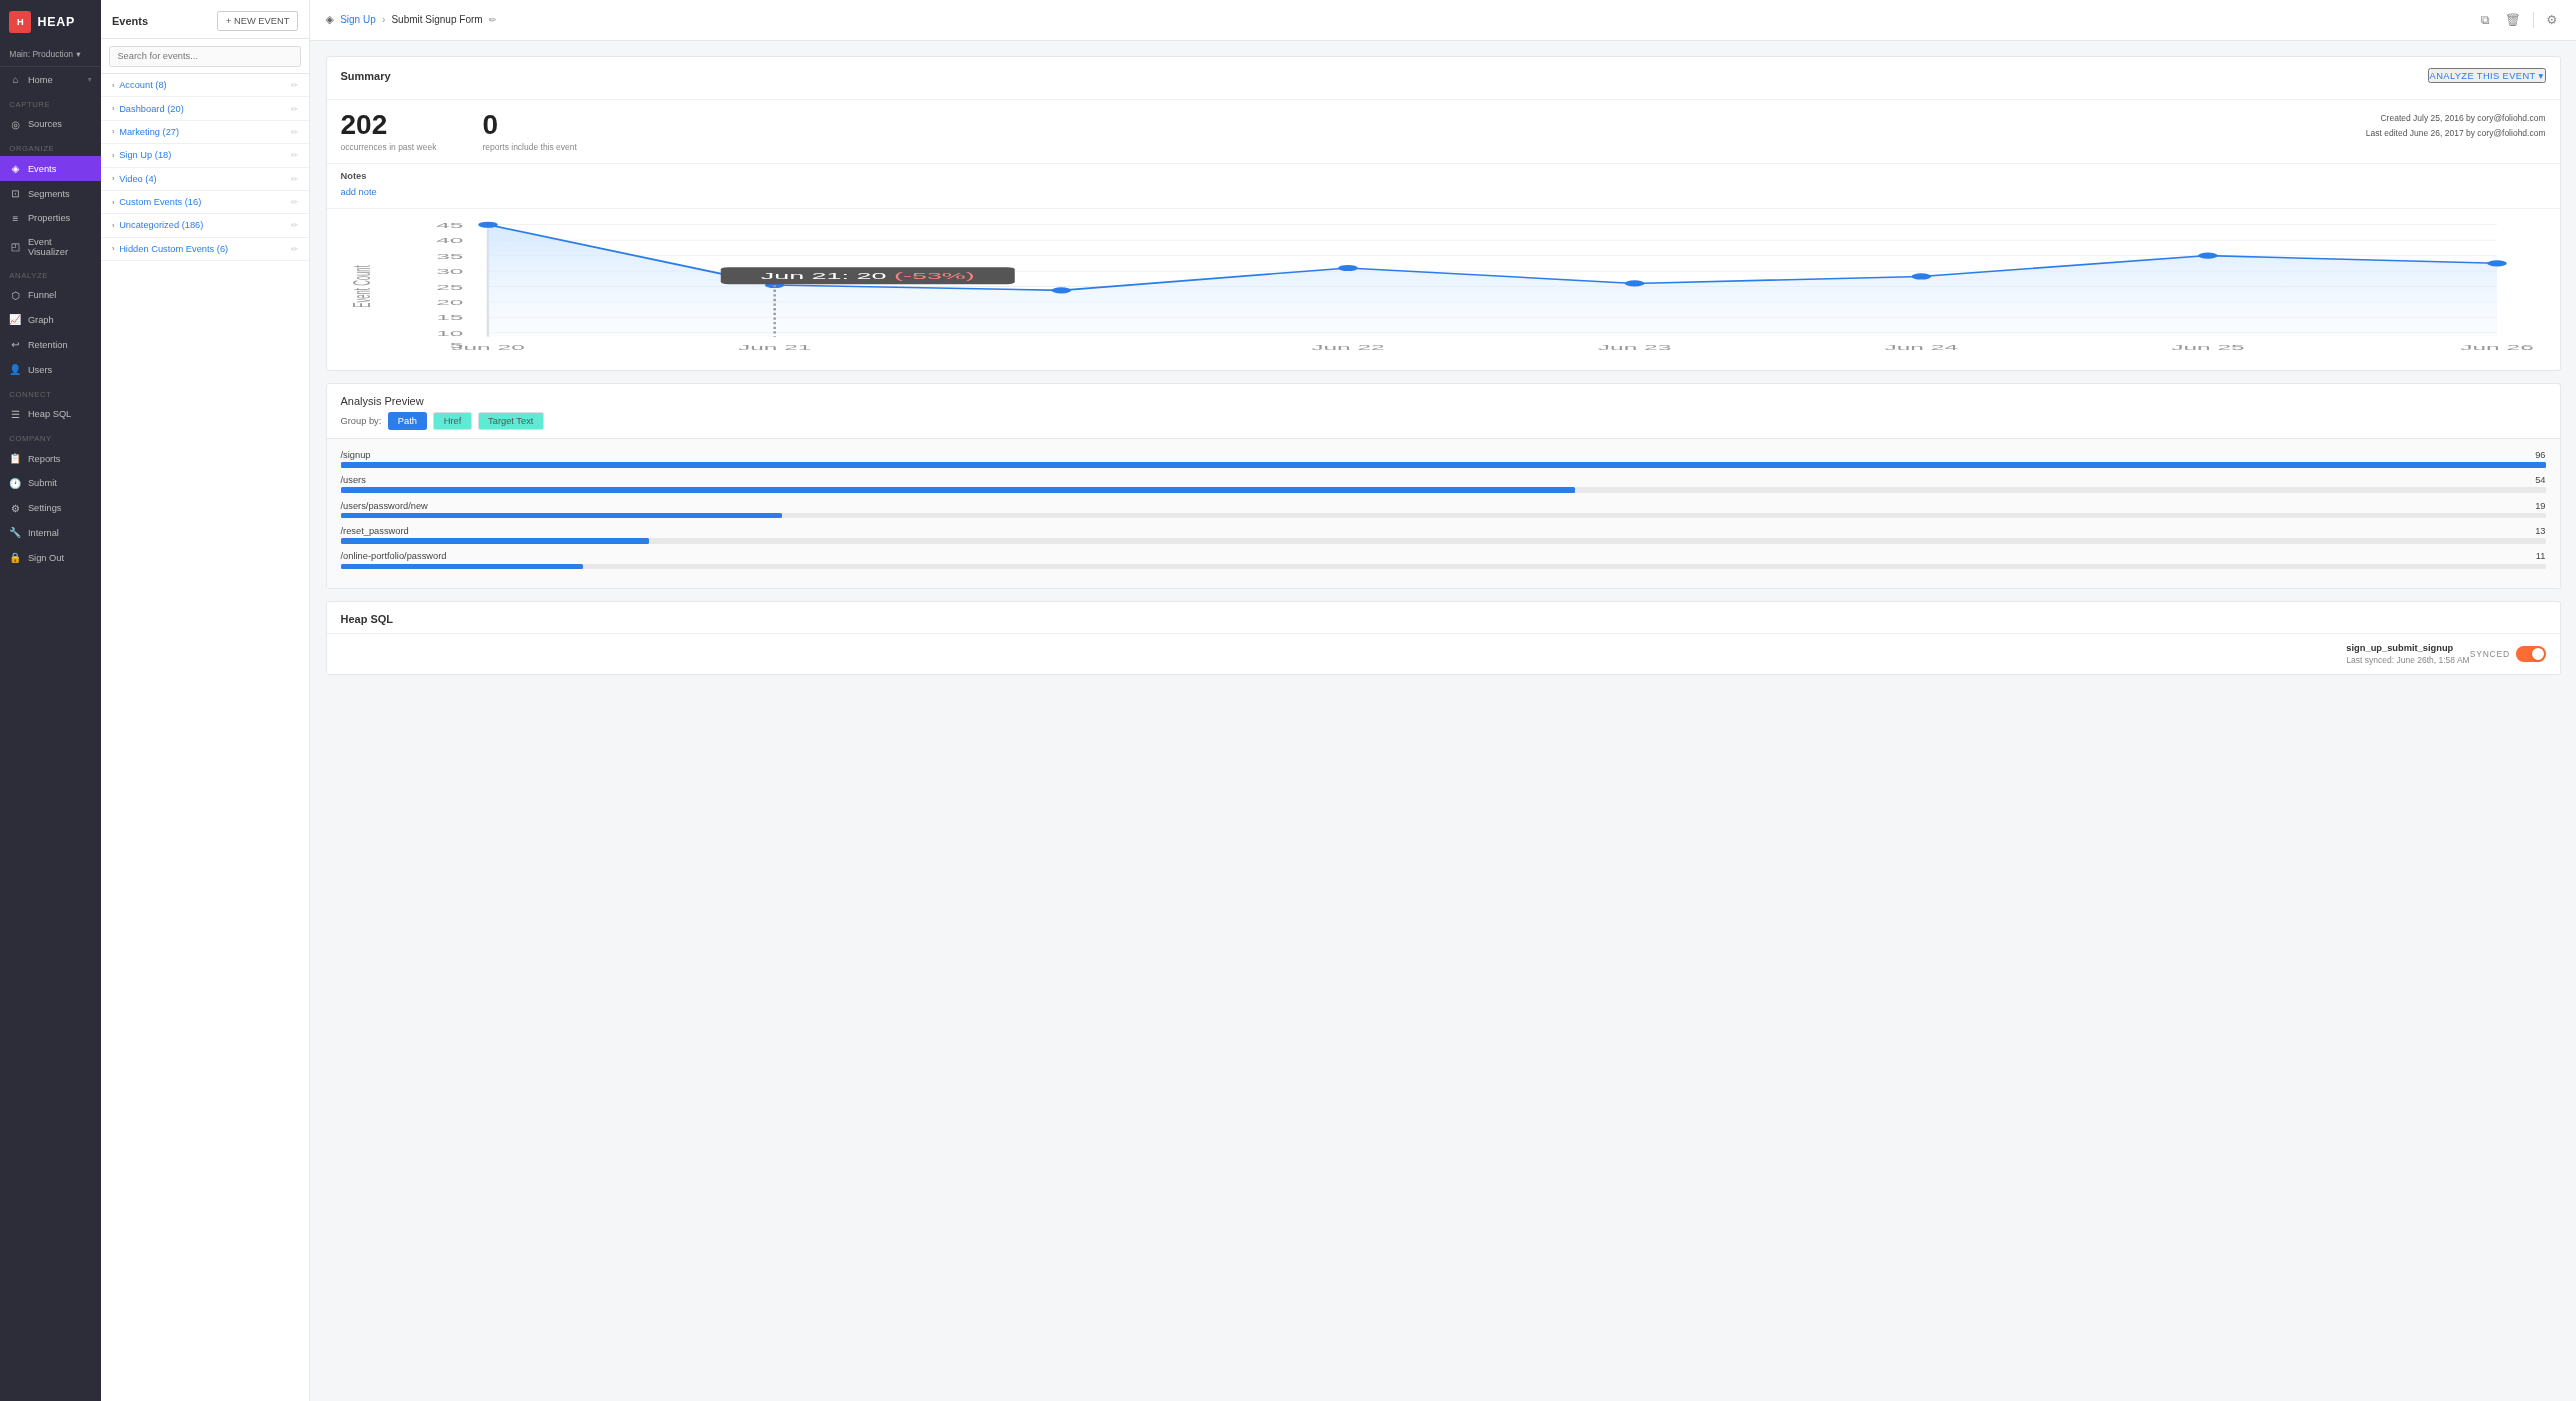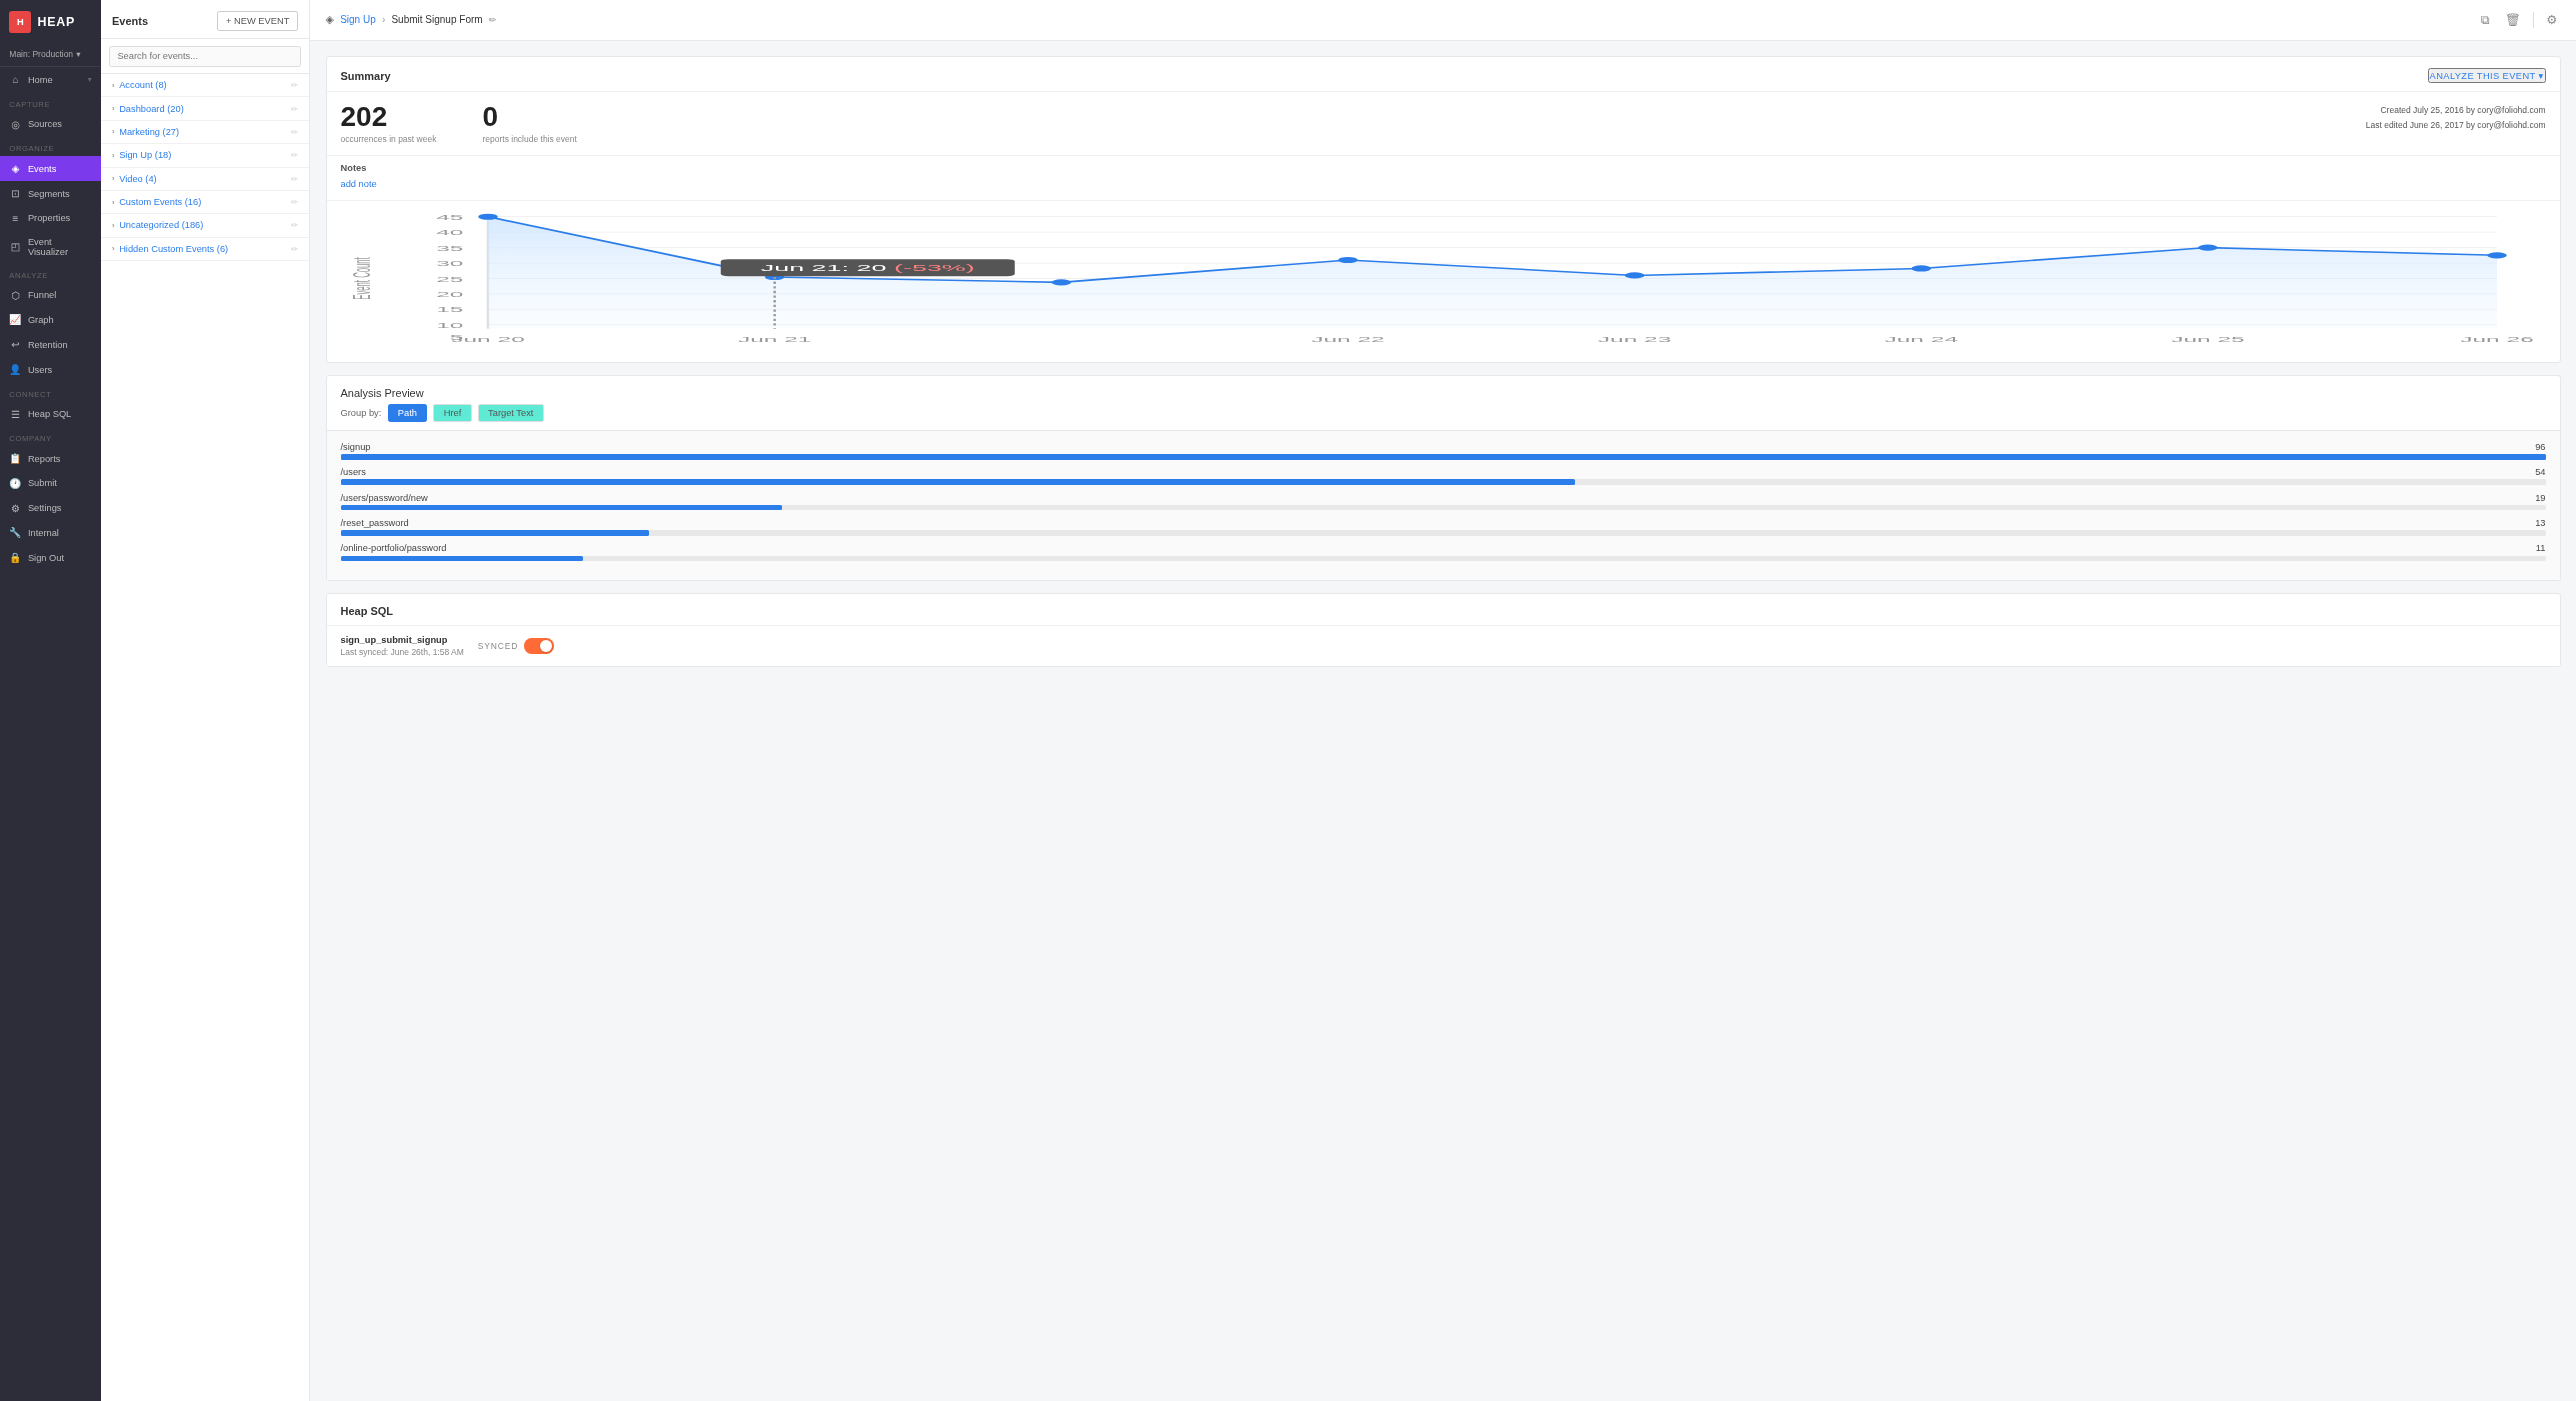--- a/index.html
+++ b/index.html
@@ -41,21 +41,21 @@
     .breadcrumb .current { font-weight: 500; }
     .breadcrumb .edit-icon { color: #999; cursor: pointer; font-size: 9.3px; }
     .topbar-actions { display: flex; align-items: center; gap: 9.3px; }
     .topbar-icon-btn { background: none; border: none; color: #888; cursor: pointer; font-size: 12.4px; padding: 3.1px; }
 
     
     .content-area { padding: 15.5px; }
     .section-card { background: white; border: 0.8px solid #e5e7eb; border-radius: 3.1px; margin-bottom: 12.4px; }
     
     
-    .summary-header { display: flex; align-items: center; justify-content: space-between; padding: 11px 14px 8px; border-bottom: 0.8px solid #f0f0f0; }
+    .summary-header { display: flex; align-items: center; justify-content: space-between; padding: 11px 14px 16px; border-bottom: 0.8px solid #f0f0f0; }
     .summary-header h3 { font-size: 11px; font-weight: 600; }
     .analyze-btn { color: #2b7de9; font-size: 9.3px; cursor: pointer; display: flex; align-items: center; gap: 2.3px; font-weight: 500; text-transform: uppercase; letter-spacing: 0.4px; }
     .summary-stats { display: flex; align-items: flex-start; padding: 11px 14px; gap: 46px; }
     .stat-block .big-num { font-size: 28px; font-weight: 700; color: #222; line-height: 1; }
     .stat-block .stat-label { font-size: 8.5px; color: #888; margin-top: 2.3px; }
     .stat-meta { margin-left: auto; text-align: right; font-size: 8.5px; color: #888; line-height: 1.7; }
     .stat-meta span { color: #555; }
     
     
     .notes-section { padding: 7.7px 14px 11px; border-top: 0.8px solid #f0f0f0; }
@@ -82,21 +82,21 @@
     .bar-row { margin-bottom: 7.7px; }
     .bar-row .bar-label-row { display: flex; align-items: center; justify-content: space-between; margin-bottom: 2.3px; text-align: right; }
     .bar-row .path-label { font-size: 9.3px; color: #444; }
     .bar-row .bar-count { font-size: 9.3px; color: #444; }
     .bar-track { background: #e8e8e8; border-radius: 1.5px; height: 5.4px; width: 100%; }
     .bar-fill { height: 5.4px; border-radius: 1.5px; background: #2b7de9; }
 
     
     .heap-sql-header { padding: 11px 14px 7.7px; }
     .heap-sql-header h3 { font-size: 11px; font-weight: 600; }
-    .sql-row { padding: 9.3px 14px; display: flex; align-items: center; justify-content: flex-start; background: white; border-top: 0.8px solid #f0f0f0; gap: 14px; }
+    .sql-row { padding: 9.3px 14px; display: flex; align-items: center; justify-content: flex-end; background: white; border-top: 0.8px solid #f0f0f0; }
     .sql-info .sql-name { font-size: 9.3px; font-weight: 600; color: #333; }
     .sql-info .sql-sub { font-size: 8.5px; color: #888; margin-top: 1.5px; }
     .synced-badge { display: flex; align-items: center; gap: 6.2px; font-size: 8.5px; color: #888; letter-spacing: 0.8px; text-transform: uppercase; }
     .toggle { width: 29.4px; height: 15.5px; background: #ff6b35; border-radius: 7.7px; position: relative; cursor: pointer; }
     .toggle-knob { width: 12.4px; height: 12.4px; background: white; border-radius: 50%; position: absolute; right: 1.5px; top: 1.5px; box-shadow: 0 0.8px 2.3px rgba(0,0,0,0.2); }
   </style>
 </head>
 <body>
 
 <div id="sidebar">

